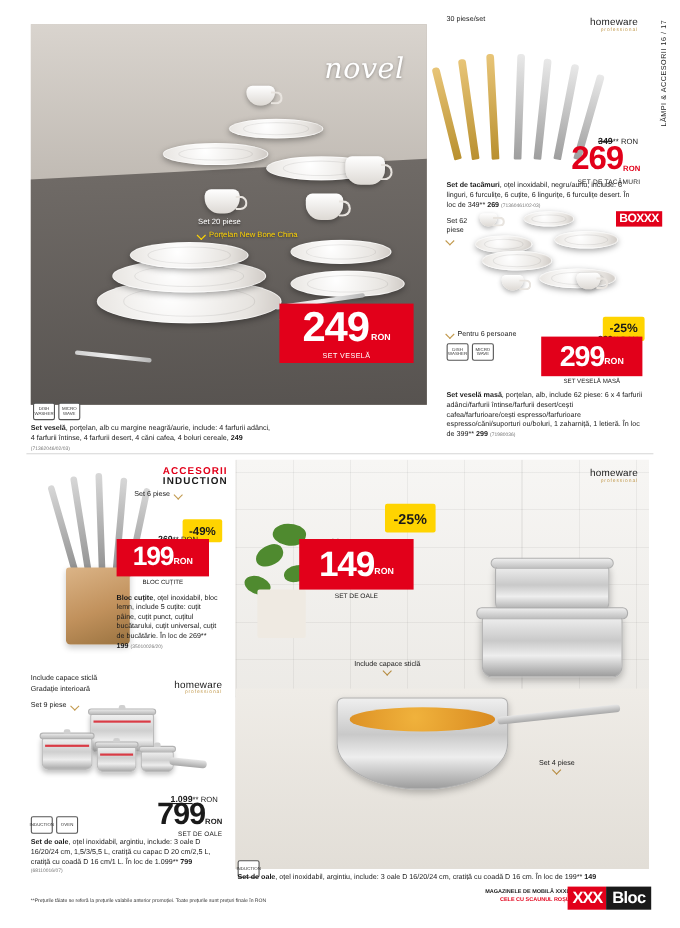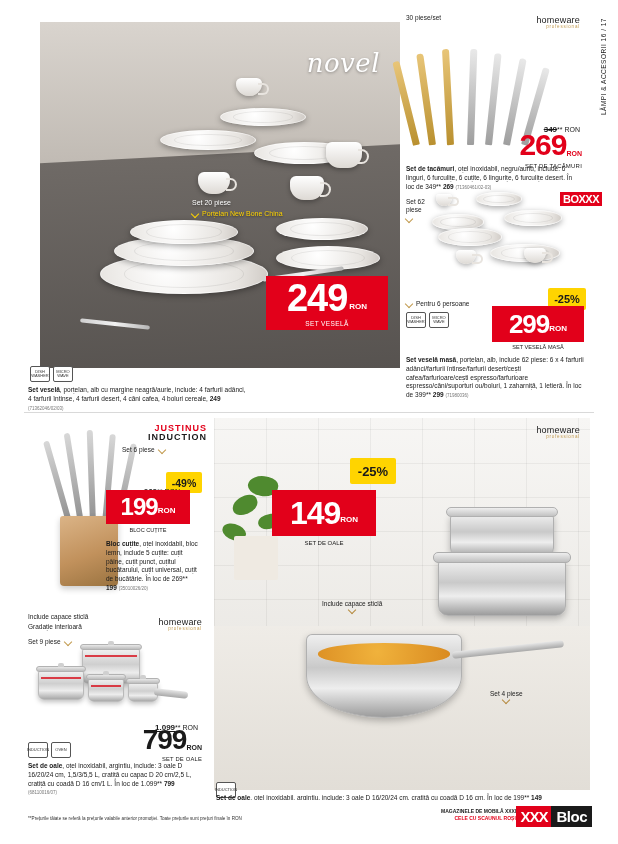--- a/index.html
+++ b/index.html
@@ -34,21 +34,21 @@
   .oldprice {
     color:#1a1a1a; font-size:7px;
   }
   .strike { text-decoration:line-through;margin-left:20px; }
   .caption { font-size:6.5px; line-height:1.35; }
   .bold { font-weight:bold; }
   .sku { font-size:4.5px; color:#777; }
 
   
   #hero-left {
-    left:40px; top:22px; width:360px; height:346px;
+    left:28px; top:22px; width:360px; height:346px;
     background:linear-gradient(160deg,#cfc9c2 0%,#b7b0a8 38%,#8d867e 100%);
     overflow:hidden;
   }
   #hero-left .tablecloth{
     position:absolute; left:-10%; top:38%; width:130%; height:70%;
     background:linear-gradient(180deg,#6f6a66 0%,#55514e 100%);
     transform:rotate(-3deg);
   }
   #hero-left .wall{
     position:absolute; left:0; top:0; width:100%; height:42%;
@@ -397,21 +397,21 @@
 
   <div class="abs caption" style="left:406px; top:356px; width:178px;">
     <span class="bold">Set veselă masă</span><span>, porțelan, alb, include 62 piese: 6 x 4 farfurii adânci/farfurii întinse/farfurii desert/cești cafea/farfurioare/cești espresso/farfurioare espresso/căni/suporturi ou/boluri, 1 zaharniță, 1 letieră. În loc de 399**</span>
     <span class="bold">299</span>
     <span class="sku">(71980036)</span>
   </div>
 
   <div class="divider" style="left:24px; top:412px; width:570px; height:1px;"></div>
 
   <div id="justinus">
-    <div class="l1">JUSTINUS</div>
+    <div class="l1">ACCESORII</div>
     <div class="l2">INDUCTION</div>
   </div>
 
   <div class="abs" id="knife-block">
     <div class="knife-handle" style="left:28px; top:8px; height:84px; transform:rotate(-16deg);"></div>
     <div class="knife-handle" style="left:40px; top:2px; height:92px; transform:rotate(-9deg);"></div>
     <div class="knife-handle" style="left:52px; top:0px;  height:94px; transform:rotate(-2deg);"></div>
     <div class="knife-handle" style="left:64px; top:4px;  height:90px; transform:rotate(5deg);"></div>
     <div class="knife-handle" style="left:76px; top:12px; height:82px; transform:rotate(12deg);"></div>
     <div class="block-wood" style="background:linear-gradient(160deg,#dbb487,#c1915c 55%,#9a7340);"></div>

